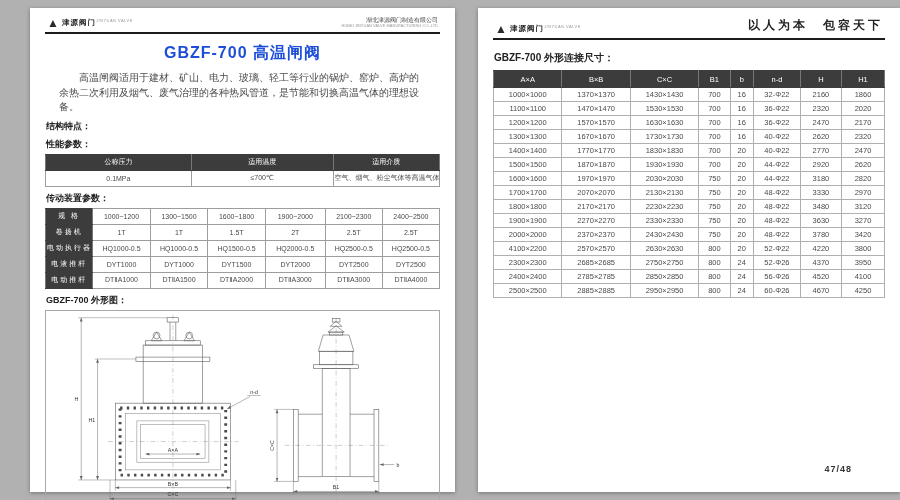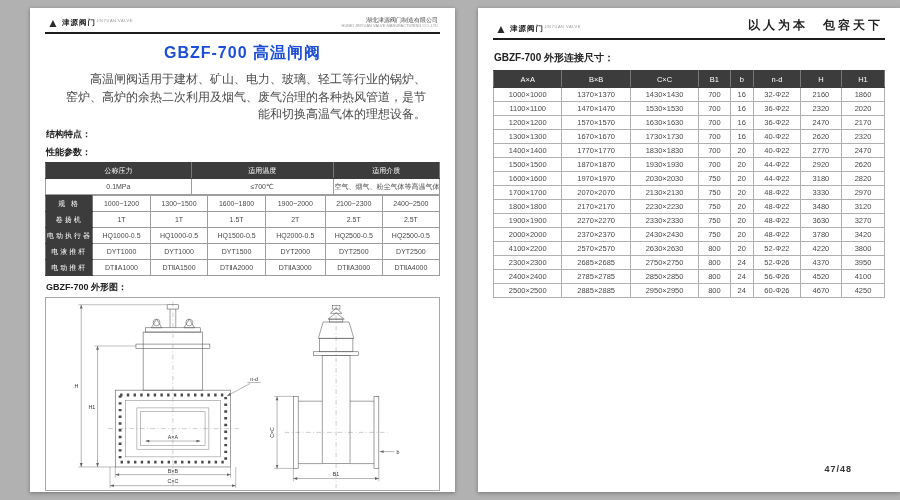--- a/index.html
+++ b/index.html
@@ -28,21 +28,21 @@
   .logo-txt { display:flex; }
   .logo-name { font-size:7.5px; font-weight:bold; color:#222; line-height:1.1; letter-spacing:1px; }
   .logo-sub  { font-size:4px; color:#999; line-height:1; letter-spacing:.5px; }
   .hdr-right { text-align:right; }
   .hdr-company { font-size:6px; color:#444; line-height:1.2; }
   .hdr-company-sub { font-size:4px; color:#999; line-height:1; }
   .slogan { font-size:12px; font-weight:bold; color:#222; letter-spacing:3px; }
 
   
   .title { text-align:center; font-size:16px; font-weight:bold; letter-spacing:1px; color:#1d4ed8; margin:9px 0 7px; }
-  .para { font-size:12px; line-height:1.45; text-indent:2em; color:#4a4a4a; margin:0 14px;text-align:right; }
+  .para { font-size:10px; line-height:1.45; text-indent:2em; color:#4a4a4a; margin:0 14px; }
   .sec-head { font-size:9px; font-weight:bold; color:#222; margin:5px 1px 3px; }
 
   table { border-collapse:collapse; width:100%; table-layout:fixed; }
   .tbl th, .tbl td {
     border:1px solid #9d9d9d; font-size:7px; padding:2.5px 1px;
     text-align:center; color:#4a4a4a; overflow:hidden; white-space:nowrap;
   }
   .tbl th { background:#3c3c3c; color:#fff; font-weight:normal; border-color:#3c3c3c #777 #3c3c3c #777; }
   .trans td:first-child { background:#3c3c3c; color:#fff; border-color:#3c3c3c #777; letter-spacing:2px; }
 
@@ -108,20 +108,21 @@
       </thead>
       <tbody>
         <tr>
             <td>0.1MPa</td>
             <td>≤700℃</td>
             <td>空气、烟气、粉尘气体等高温气体</td>
           </tr>
       </tbody>
     </table>
 
+    <div class="sec-head">传动装置参数：</div>
     <table class="tbl trans">
       <colgroup>
           <col style="width:12%">
           <col style="width:14.6%">
           <col style="width:14.6%">
           <col style="width:14.6%">
           <col style="width:15.2%">
           <col style="width:14.5%">
           <col style="width:14.5%">
         </colgroup>

